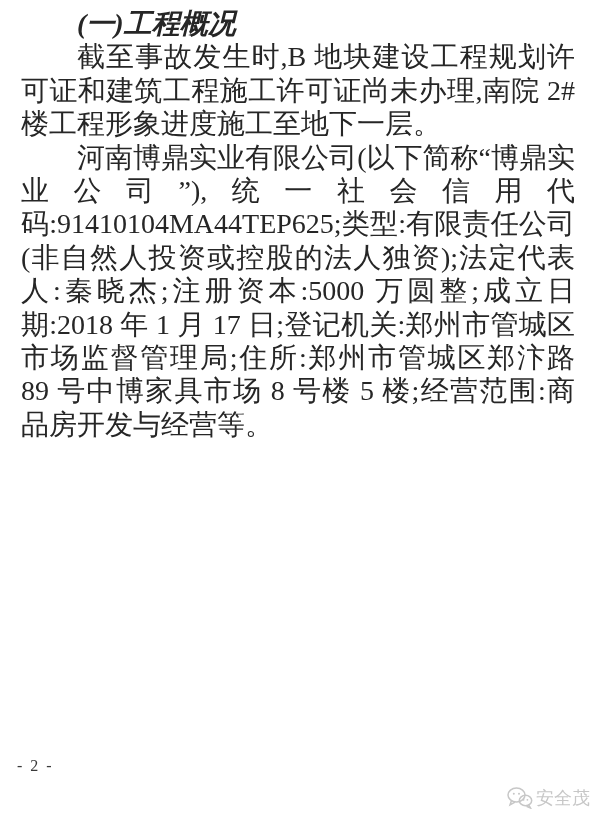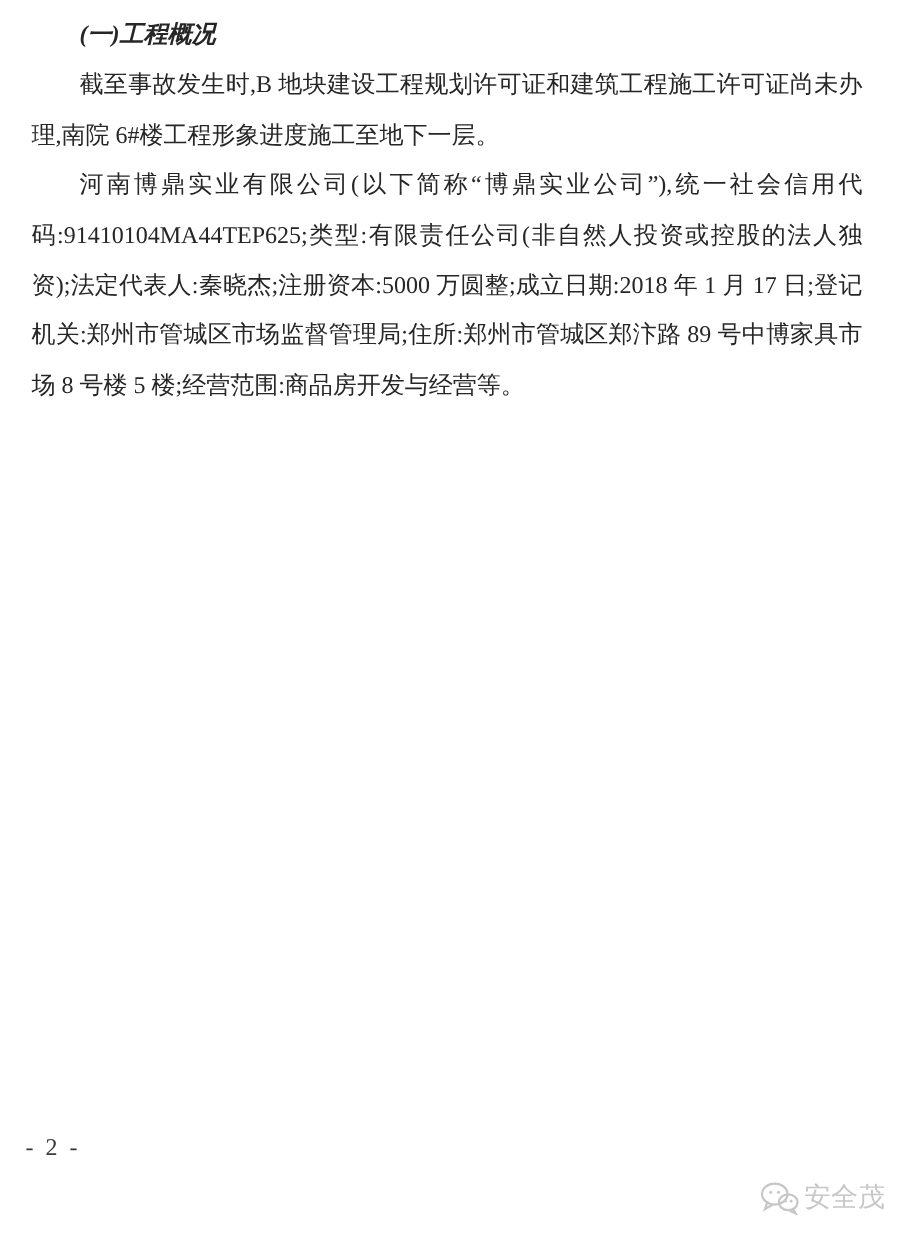--- a/index.html
+++ b/index.html
@@ -12,57 +12,56 @@
   .page {
     position: relative;
     width: 600px; height: 840px;
     background: #ffffff;
     overflow: hidden;
   }
   .doc-body {
     position: absolute;
     top: 7px; left: 21px;
     width: 554px;
-    font-size: 16px;
+    font-size: 28px;
     line-height: 33.4px;
     text-align: justify;
     color: #262626;
   }
   .sec { text-indent: 2em; margin: 0; }
   .sec.heading {
     font-weight: 700;
     font-style: italic;
   }
   .page-number {
     position: absolute;
     left: 17px; top: 757px;
     font-size: 16px;
     letter-spacing: 2px;
     color: #3a3a3a;
   }
   .watermark {
     position: absolute;
     right: 10px; top: 786px;
     display: flex;
-    align-items: center;
     gap: 3px;
     color: #c7c7c7;
     font-size: 18px;
     font-family: "Liberation Sans", "DejaVu Sans", sans-serif;
   }
   .watermark svg { display: block; }
 </style>
 </head>
 <body>
 
 <div class="page">
 
   <div class="doc-body" id="sections-host">
       <p class="sec heading">(一)工程概况</p>
-      <p class="sec paragraph">截至事故发生时,B 地块建设工程规划许可证和建筑工程施工许可证尚未办理,南院 6#楼工程形象进度施工至地下一层。</p>
+      <p class="sec paragraph">截至事故发生时,B 地块建设工程规划许可证和建筑工程施工许可证尚未办理,南院 2#楼工程形象进度施工至地下一层。</p>
       <p class="sec paragraph">河南博鼎实业有限公司(以下简称“博鼎实业公司”),统一社会信用代码:91410104MA44TEP625;类型:有限责任公司(非自然人投资或控股的法人独资);法定代表人:秦晓杰;注册资本:5000 万圆整;成立日期:2018 年 1 月 17 日;登记机关:郑州市管城区市场监督管理局;住所:郑州市管城区郑汴路 89 号中博家具市场 8 号楼 5 楼;经营范围:商品房开发与经营等。</p>
     </div>
 
   <div class="page-number">- 2 -</div>
 
   <div class="watermark">
     <span>
       <svg width="27" height="23" viewBox="0 0 27 23">
         <g fill="none" stroke="#c7c7c7" stroke-width="1.5">
           <ellipse cx="10.5" cy="9" rx="8.5" ry="7"></ellipse>

